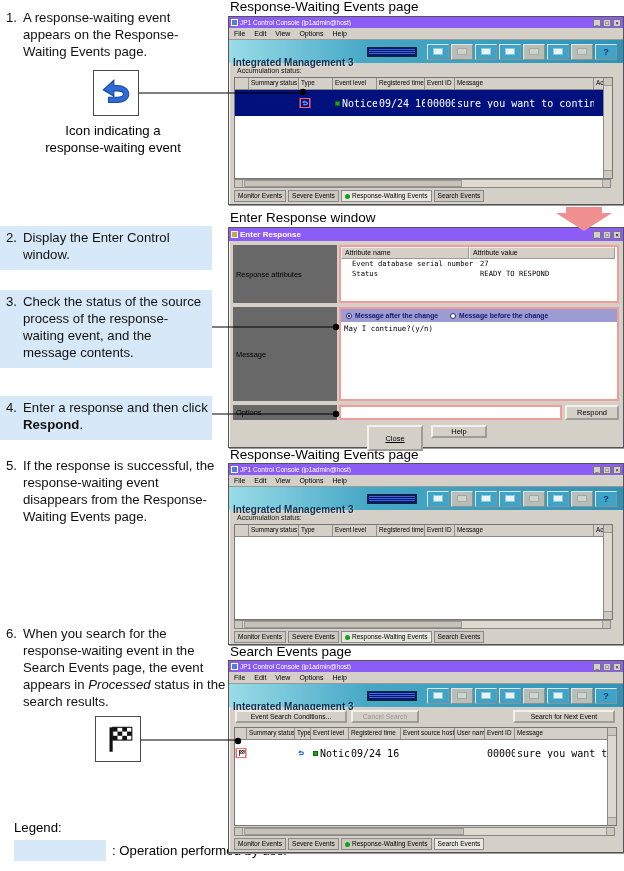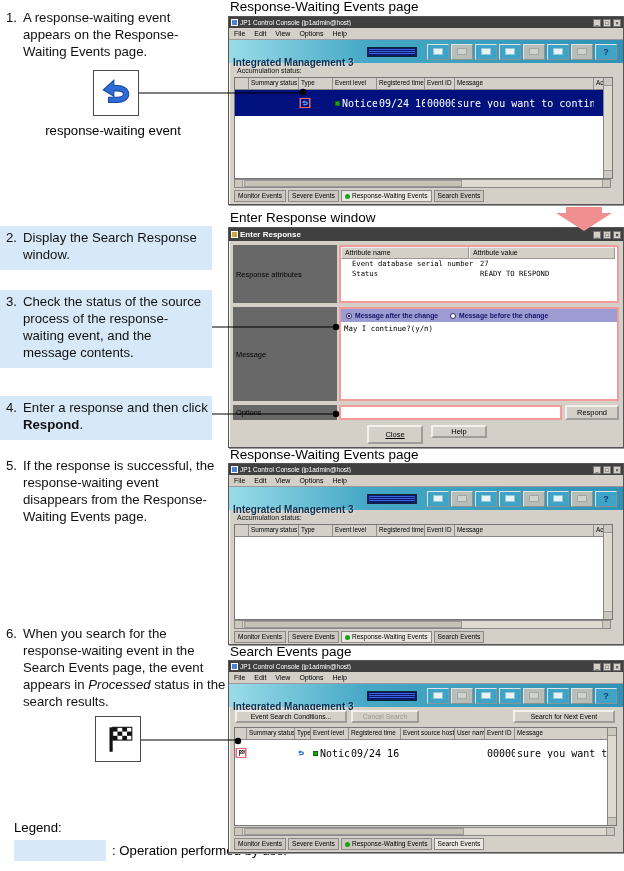--- a/index.html
+++ b/index.html
@@ -13,21 +13,21 @@
   .hl{background:#d7e9f8;padding:4px 4px 6px 6px;width:202px;box-sizing:content-box;}
   .cap{position:absolute;text-align:center;font-size:13.2px;line-height:1.3;}
   .iconbox{position:absolute;width:44px;height:44px;background:#fff;border:1px solid #4a4a4a;
            display:flex;align-items:center;justify-content:center;}
   .legend-swatch{position:absolute;background:#d7e9f8;}
 
   
   .winlabel{position:absolute;font-size:13.5px;color:#000;white-space:nowrap;}
   .win{position:absolute;background:#d4d0c8;border:1px solid #555;
        box-shadow:inset 1px 1px 0 #f5f4f0,1px 1px 0 #999;}
-  .tb{height:11px;background:#404040;display:flex;align-items:center;gap:2px;padding:0 2px;
+  .tb{height:11px;background:#8b5cf6;display:flex;align-items:center;gap:2px;padding:0 2px;
       color:#fff;font-size:6.5px;white-space:nowrap;}
   .tb .ttl{flex:1;overflow:hidden;}
   .wbtn{width:8px;height:8px;background:#d4d0c8;border:1px solid #777;color:#000;
         font-size:5.5px;line-height:7px;text-align:center;flex:none;box-sizing:border-box;}
   .appicon{width:7px;height:7px;background:#4f7fd9;border:1px solid #fff;flex:none;box-sizing:border-box;}
   .mb{height:11px;display:flex;gap:9px;align-items:center;padding:0 5px;font-size:7px;
       border-bottom:1px solid #999;background:#d4d0c8;}
   .banner{height:23px;background:linear-gradient(90deg,#9adce8 0%,#45a8c6 35%,#2e93b6 100%);
           display:flex;align-items:center;padding:0 4px;}
   .brand{font-size:10px;font-weight:bold;color:#0d3050;text-shadow:1px 1px 0 rgba(255,255,255,.35);
@@ -110,26 +110,27 @@
     <span class="num">1.</span>
     <span class="stext">A response-waiting event appears on the Response-Waiting Events page.</span>
   </div>
 
   <div class="iconbox" style="left:93px;top:70px;">
     <svg width="34" height="34" viewBox="0 0 32 32">
       <path d="M4 13 L14 4 v5 h3 c6 0 11 3 11 8 c0 5 -5 8 -11 8 h-8 v-5 h8 c4 0 6 -1 6 -3 c0 -2 -2 -3 -6 -3 h-3 v5 z" fill="#2e6bd6" stroke="#184a9e" stroke-width="1"></path>
     </svg>
   </div>
   <div class="cap" style="left:10px;top:122px;width:206px;">
+    <div>Icon indicating a</div>
     <div>response-waiting event</div>
   </div>
 
   <div class="step hl" style="left:0;top:226px;">
     <span class="num">2.</span>
-    <span class="stext">Display the Search Response window.</span>
+    <span class="stext">Display the Enter Control window.</span>
   </div>
 
   <div class="step hl" style="left:0;top:290px;">
     <span class="num">3.</span>
     <span class="stext">Check the status of the source process of the response-waiting event, and the message contents.</span>
   </div>
 
   <div class="step hl" style="left:0;top:396px;">
     <span class="num">4.</span>
     <span class="stext">
@@ -304,21 +305,21 @@
       </div>
       <div class="msgtext">May I continue?(y/n)</div>
     </div>
 
     <div class="er-label" style="left:4px;top:177px;width:104px;height:15px;">Options</div>
     <div class="respflex" style="left:110px;top:177px;width:280px;height:15px;">
       <input class="resp-input" value="" style="">
       <div class="btn" style="width:54px;">Respond</div>
     </div>
 
-    <div class="btn" style="position:absolute;left:138px;top:197px;width:56px;height:19px;text-decoration:underline;">Close</div>
+    <div class="btn" style="position:absolute;left:138px;top:197px;width:56px;height:26px;text-decoration:underline;">Close</div>
     <div class="btn" style="position:absolute;left:202px;top:197px;width:56px;height:13px;">Help</div>
   </div>
 
   <div class="winlabel" style="left:230px;top:447px;">Response-Waiting Events page</div>
 
   <div class="win" style="left:228px;top:463px;width:394px;height:180px;">
     <div class="tb">
       <span class="appicon"></span>
       <span class="ttl">JP1 Control Console (jp1admin@host)</span>
       <span class="wbtn">_</span>

